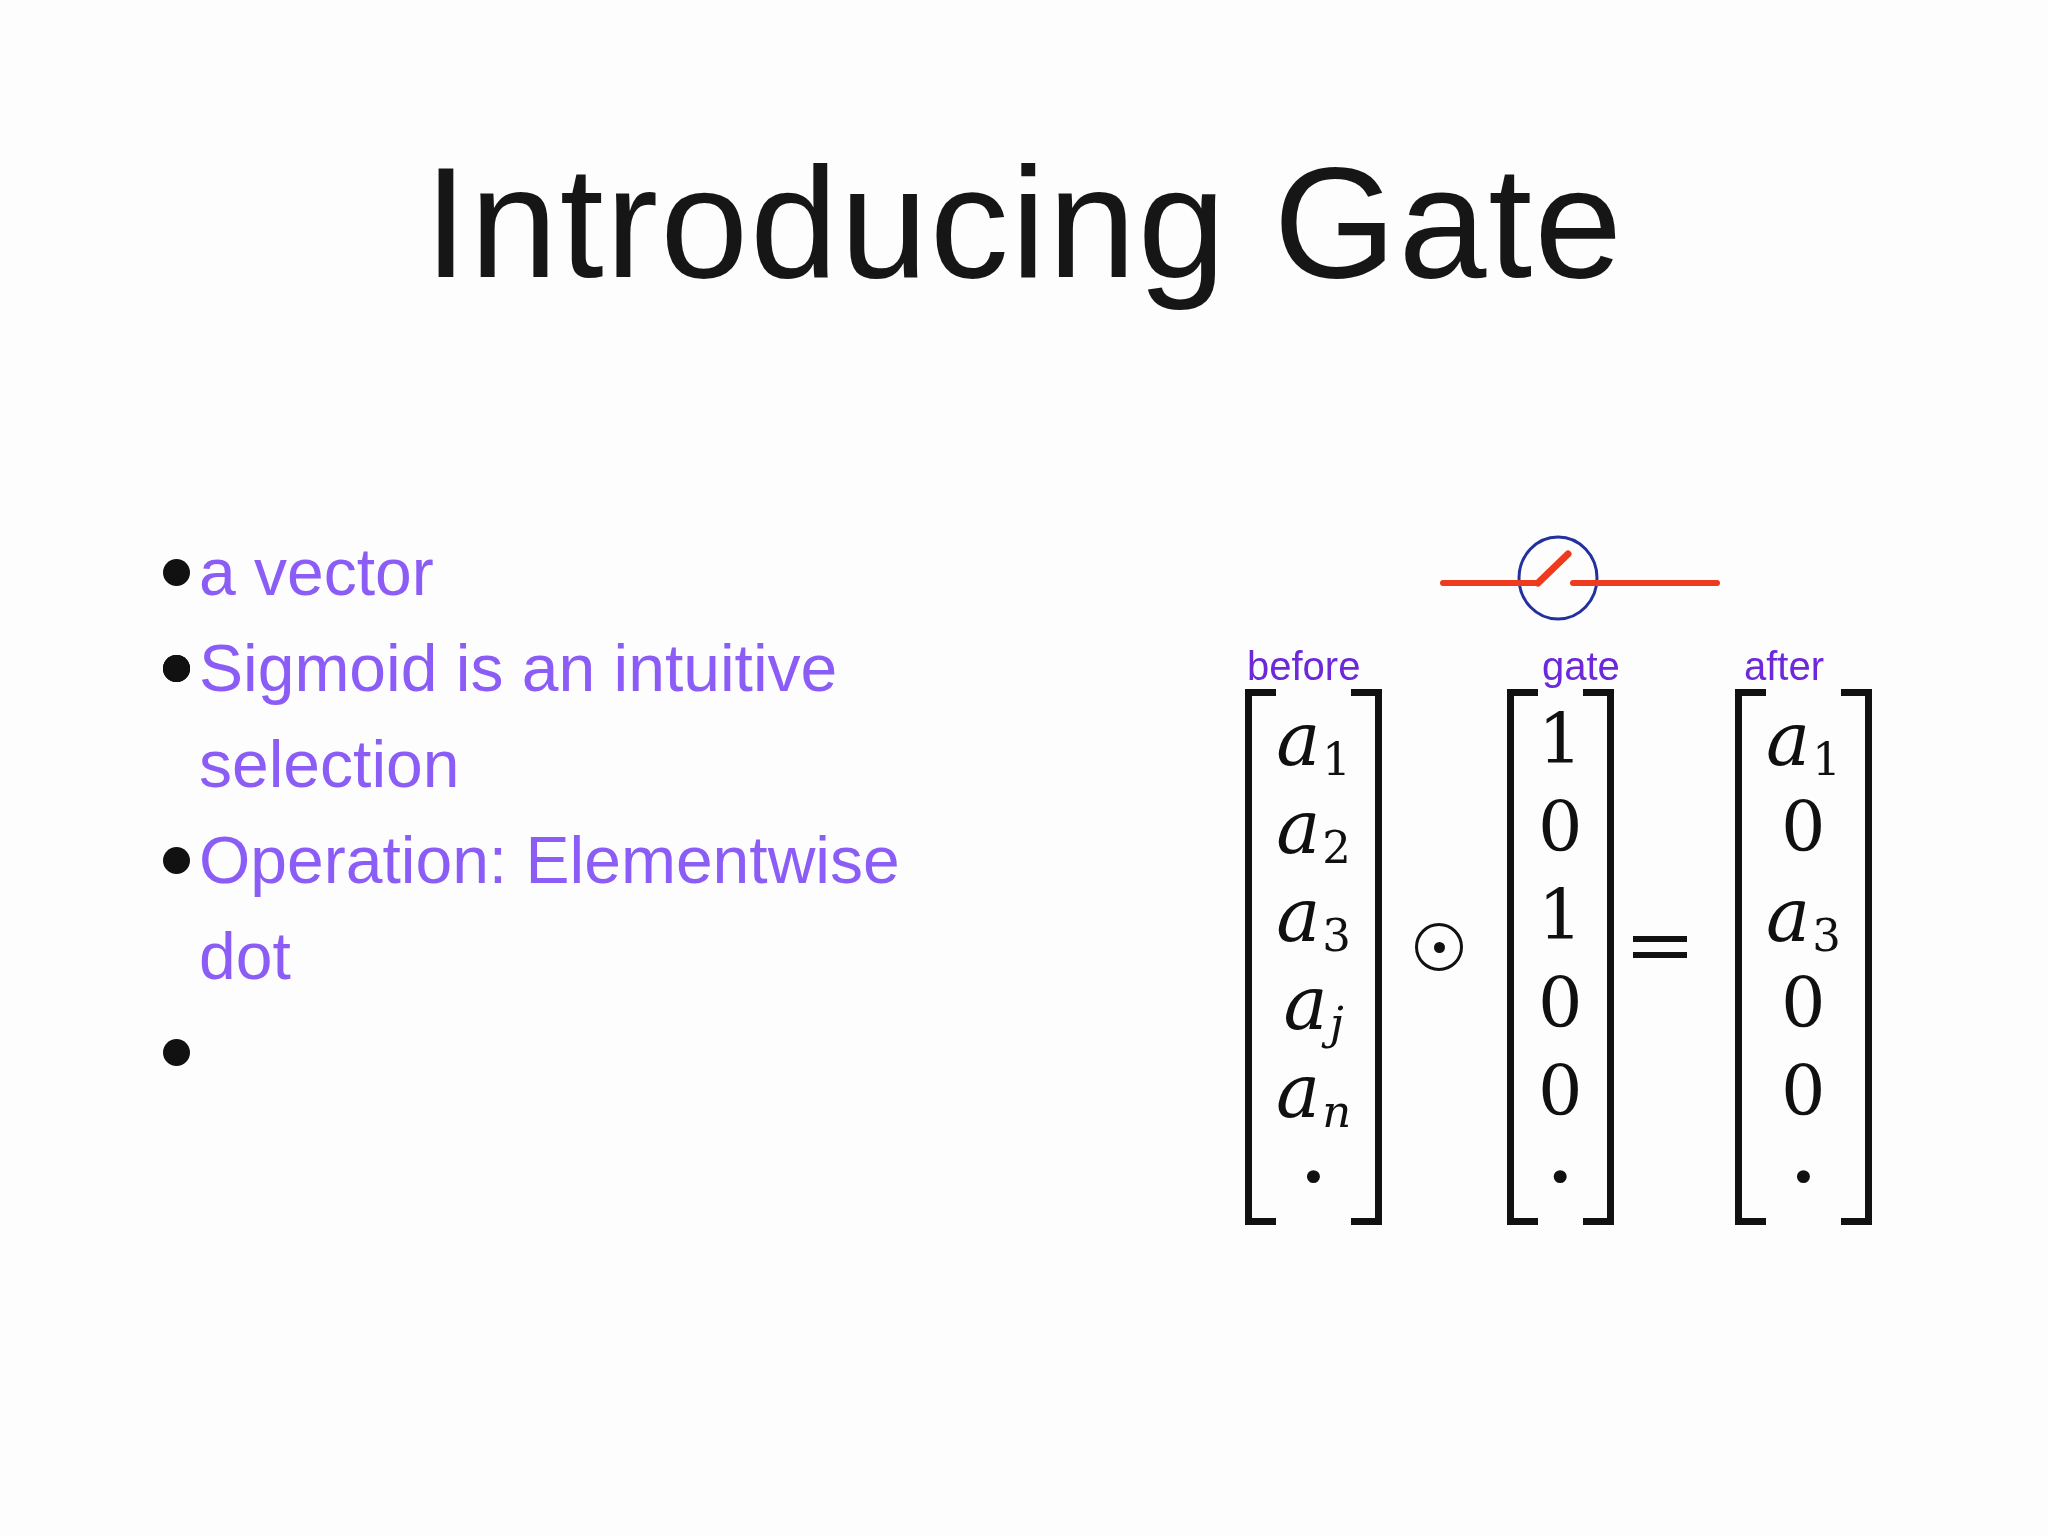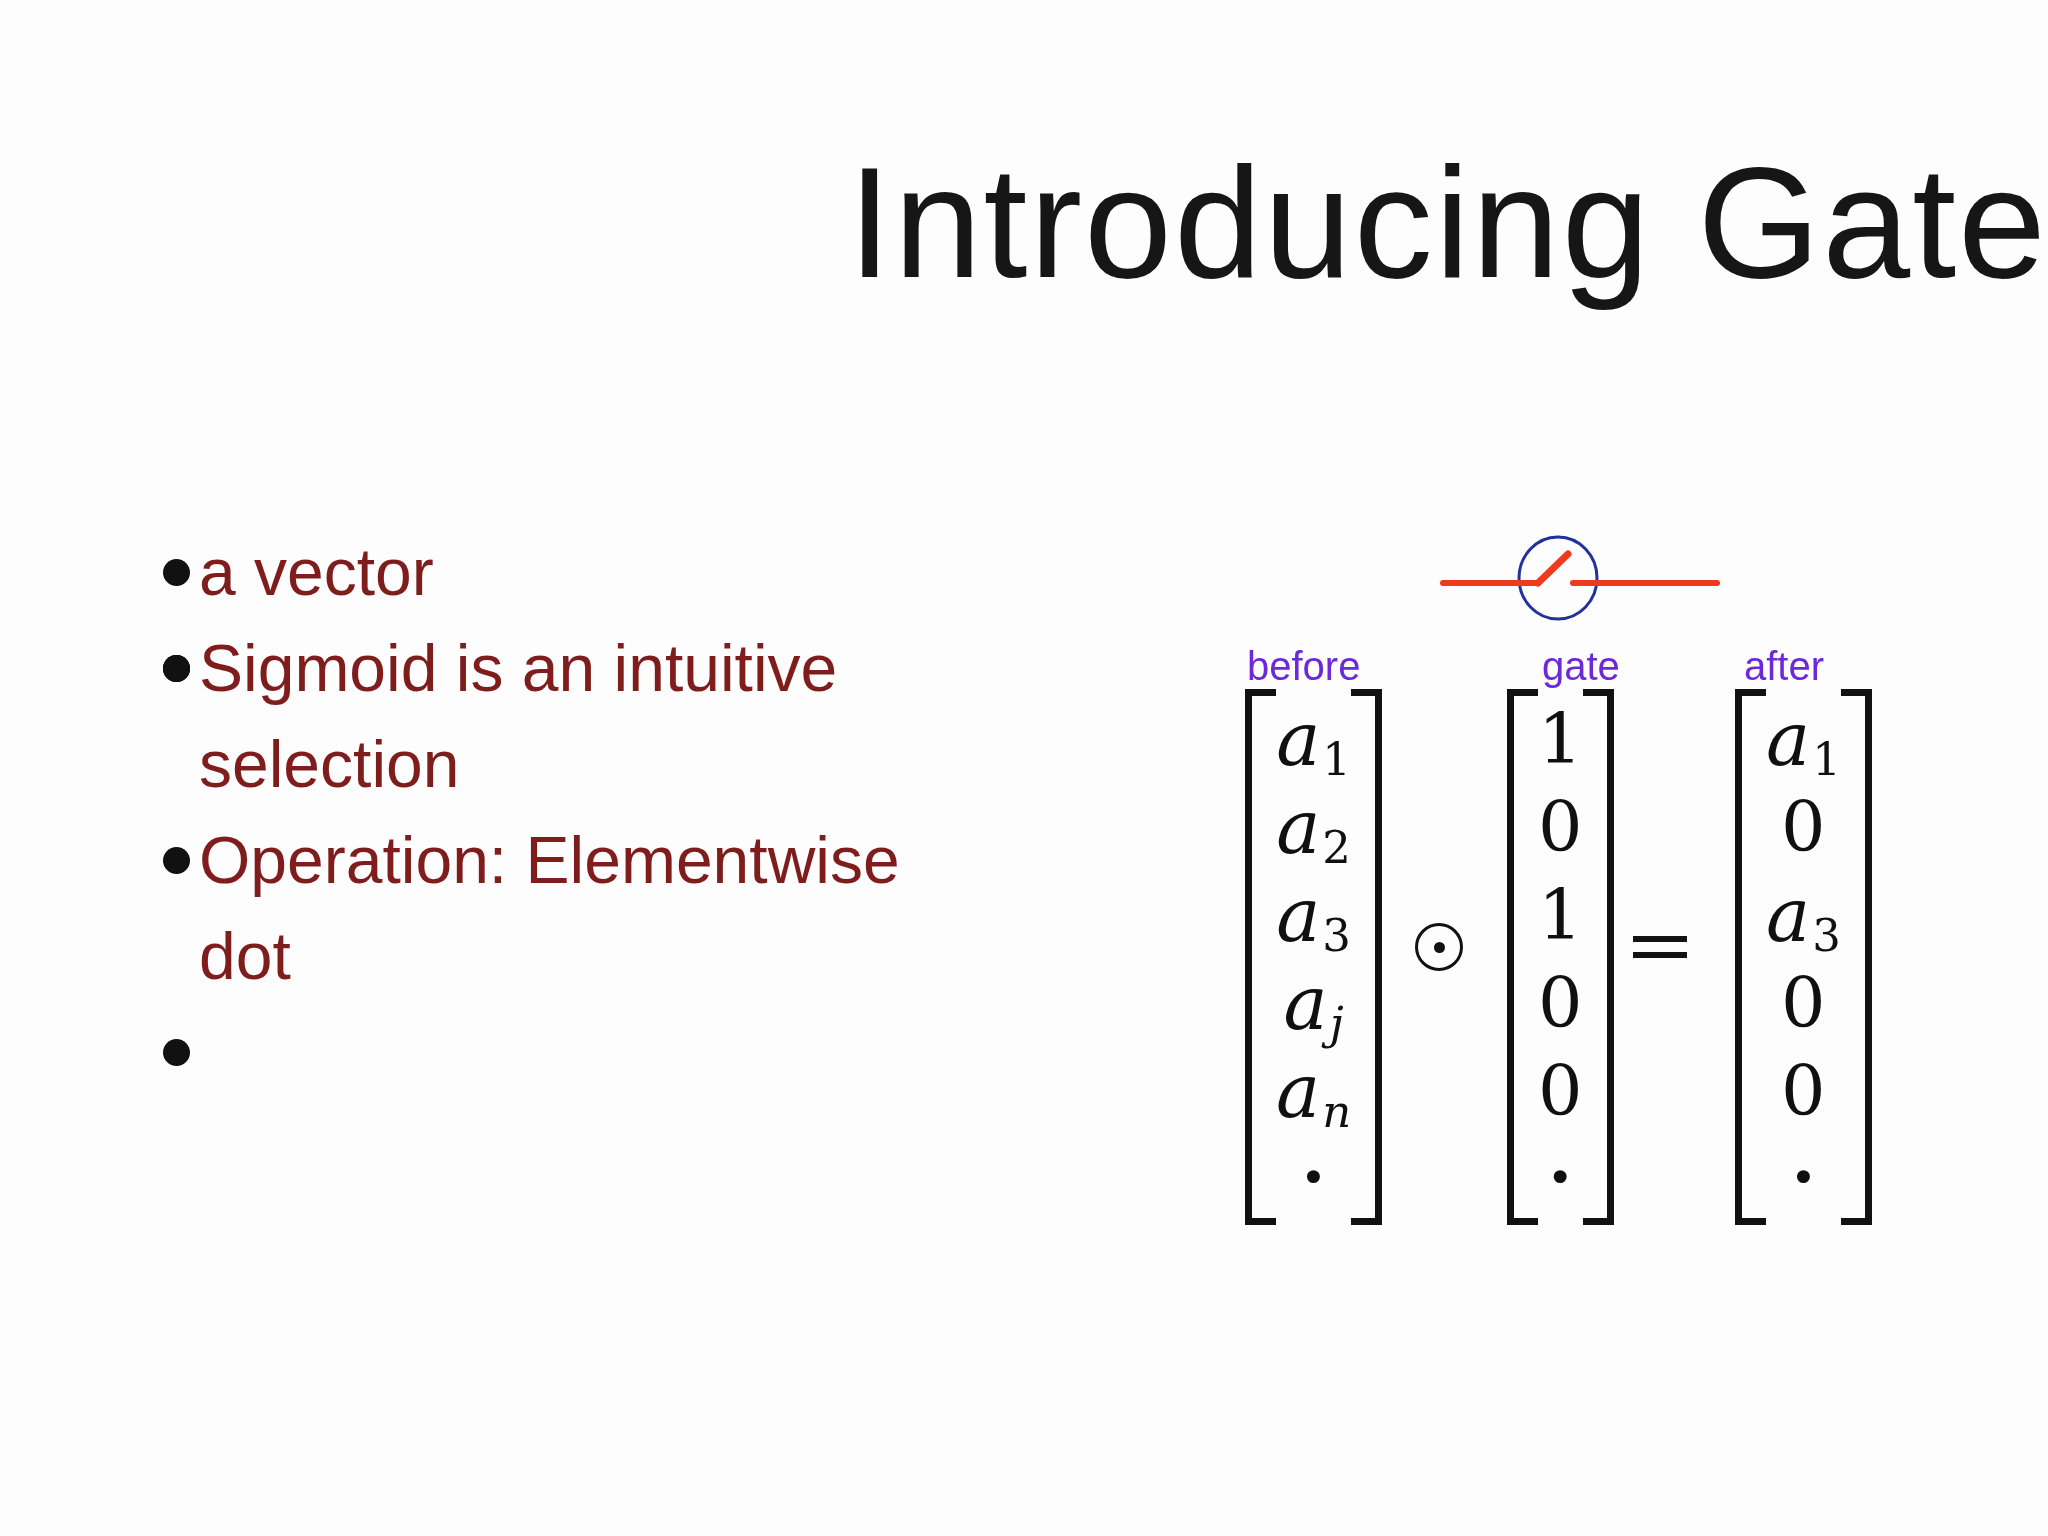--- a/index.html
+++ b/index.html
@@ -9,38 +9,38 @@
     background:#fdfdfd;
     overflow:hidden;
     font-family:"Liberation Sans",sans-serif;
     color:#131313;
   }
 
   
   .title{
     position:absolute;
     left:0;top:142px;width:2048px;
-    text-align:right;
+    text-align:center;
     font-size:158px;
     line-height:160px;
     font-weight:300;
     letter-spacing:2px;
     color:#161616;
     white-space:nowrap;
   }
 
   
   .bullets{
     position:absolute;
     left:163px;top:524px;
     width:810px;
     list-style:none;margin:0;padding:0;
     font-size:66px;
     line-height:96px;
-    color:#7f1d1d;
+    color:#8b5cf6;
   }
   .bullets li{
     position:relative;
     padding-left:36px;
   }
   .bullet-dot{
     position:absolute;
     left:0;top:35px;
     width:27px;height:27px;
     border-radius:50%;

